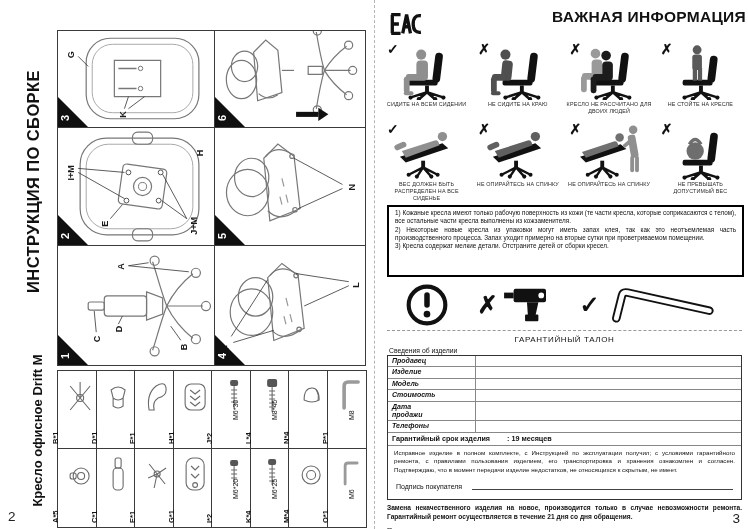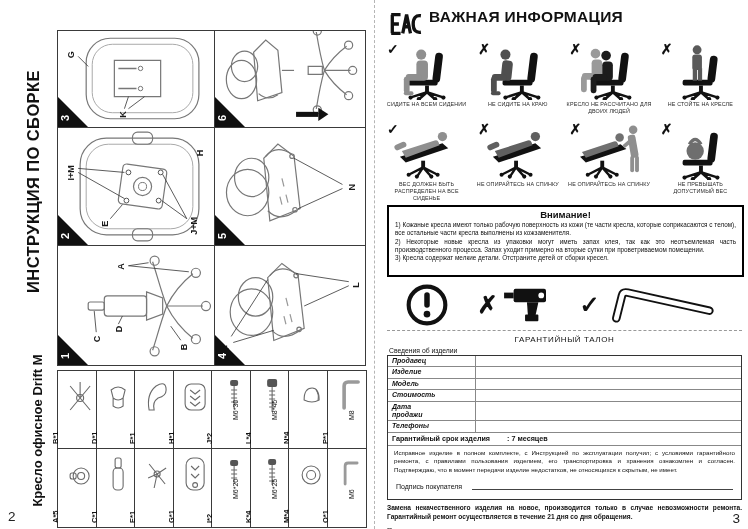--- a/index.html
+++ b/index.html
@@ -42,21 +42,21 @@
   .part-cell svg{position:absolute;left:50%;top:5px;transform:translateX(-38%);width:26px;height:44px;}
   .pcode{position:absolute;left:2px;bottom:4px;font-size:7.5px;font-weight:600;white-space:nowrap;
           transform-origin:0 100%;transform:rotate(-90deg);}
   .psize{position:absolute;left:27px;bottom:28px;font-size:7px;white-space:nowrap;
           transform-origin:0 100%;transform:rotate(-90deg);}
   .pline{stroke:#6a6a6a;stroke-width:1.1;fill:none;}
   .pdark{fill:#555;}
 
   
   .eac{position:absolute;left:14px;top:12px;}
-  .r-title{position:absolute;left:54px;right:2px;top:6px;text-align:left;
+  .r-title{position:absolute;left:54px;right:2px;top:6px;text-align:right;
           font-size:15.5px;font-weight:700;line-height:1.45;letter-spacing:.3px;}
   .icons-row{position:absolute;left:6px;right:2px;display:flex;}
   .row1{top:44px;}
   .row2{top:124px;}
   .safety{position:relative;flex:1;display:flex;flex-direction:column;align-items:center;}
   .safety svg{width:72px;height:56px;}
   .mark{position:absolute;left:6px;top:-3px;font-size:14px;font-weight:700;}
   .cap{margin-top:1px;font-size:5.4px;line-height:1.3;text-align:center;color:#2a2a2a;letter-spacing:.15px;max-width:86px;}
 
   .attention{position:absolute;left:12px;right:4px;top:205px;height:72px;border:2px solid #000;
@@ -580,21 +580,20 @@
           <g>
               <circle cx="31" cy="28" r="9" fill="#6e6e6e"></circle>
               <path d="M25,21 q6,-10 12,0" fill="none" stroke="#6e6e6e" stroke-width="3.6"></path>
             </g>
         </svg>
         <div class="cap">НЕ ПРЕВЫШАТЬ ДОПУСТИМЫЙ ВЕС</div>
       </div>
     </div>
 
     <div class="attention">
-      <div class="att-title">Внимание!</div>
       <p>1) Кожаные кресла имеют только рабочую поверхность из кожи (те части кресла, которые соприкасаются с телом), все остальные части кресла выполнены из кожзаменителя.</p>
       <p>2) Некоторые новые кресла из упаковки могут иметь запах клея, так как это неотъемлемая часть производственного процесса. Запах уходит примерно на вторые сутки при проветриваемом помещении.</p>
       <p>3) Кресла содержат мелкие детали. Отстраните детей от сборки кресел.</p>
     </div>
 
     <div class="tools-row">
       <div class="tool">
         <svg viewBox="0 0 48 48" width="44" height="44">
           <circle cx="24" cy="24" r="20" fill="none" stroke="#111" stroke-width="4.5"></circle>
           <rect x="21" y="10" width="6" height="17" rx="3" fill="#111"></rect>
@@ -646,21 +645,21 @@
         <div class="grow">
           <div class="lbl"><span class="wrapnarrow">Дата продажи</span></div>
             <div class="val"></div>
         </div>
         <div class="grow">
           <div class="lbl">Телефоны</div>
             <div class="val"></div>
         </div>
         <div class="gterm">
           <span>Гарантийный срок изделия</span>
-          <span>: 7 месяцев</span>
+          <span>: 19 месяцев</span>
         </div>
         <div class="gagree">Исправное изделие в полном комплекте, с Инструкцией по эксплуатации получил; с условиями гарантийного ремонта, с правилами пользования изделием, его транспортировка и хранения ознакомлен и согласен. Подтверждаю, что в момент передачи изделие недостатков, не относящихся к скрытым, не имеет.</div>
         <div class="gsig">
           <span>Подпись покупателя</span>
           <span class="sigline"></span>
         </div>
       </div>
 
       <div class="gnote">Замена некачественного изделия на новое, производится только в случае невозможности ремонта. Гарантийный ремонт осуществляется в течение 21 дня со дня обращения.</div>
 

